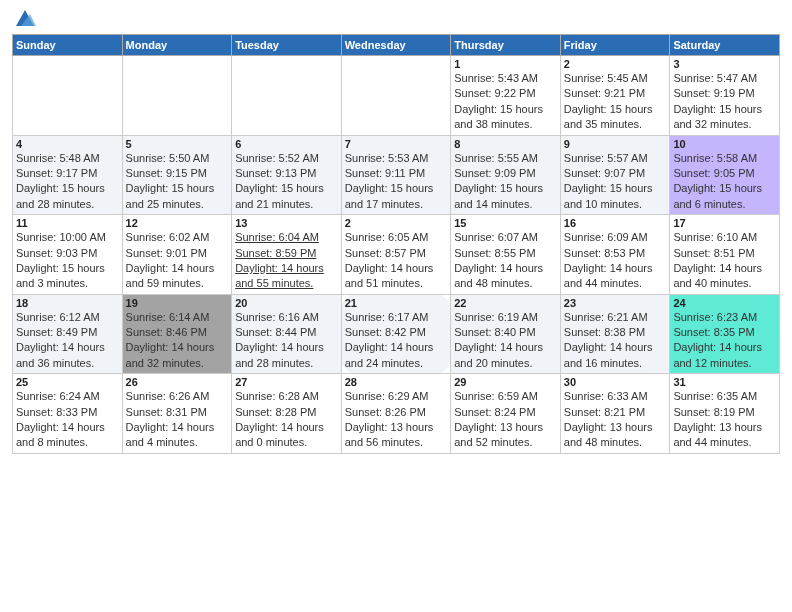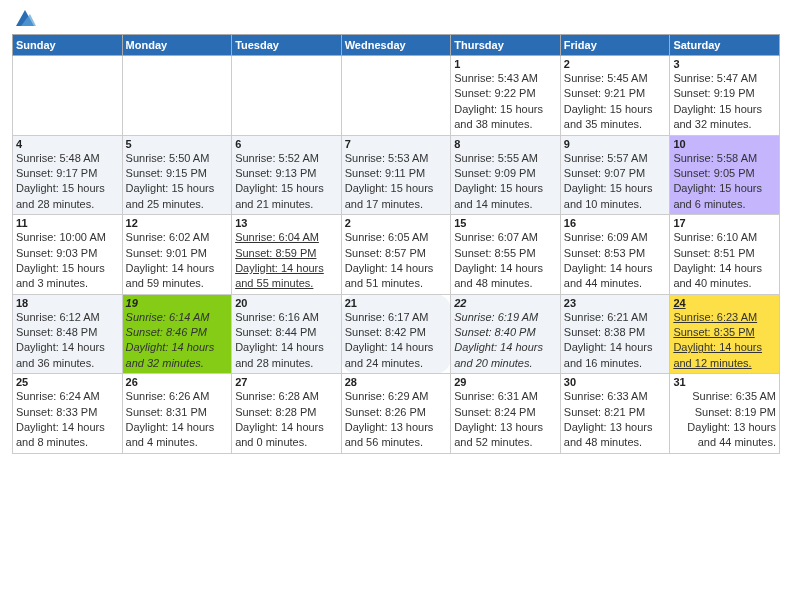--- a/index.html
+++ b/index.html
@@ -245,60 +245,60 @@
             <div class="day-info" style="white-space: pre-line;">Sunrise: 6:10 AM
 Sunset: 8:51 PM
 Daylight: 14 hours
 and 40 minutes.</div>
           </td>
         </tr>
         <tr>
           <td style="background: rgb(240, 244, 248);">
             <div class="day-number">18</div>
             <div class="day-info" style="white-space: pre-line;">Sunrise: 6:12 AM
-Sunset: 8:48 PM
+Sunset: 8:49 PM
 Daylight: 14 hours
 and 36 minutes.</div>
           </td>
-          <td style="background: #84cc16; font-style: italic;">
+          <td style="background: #a3a3a3;">
             <div class="day-number">19</div>
             <div class="day-info" style="white-space: pre-line;">Sunrise: 6:14 AM
 Sunset: 8:46 PM
 Daylight: 14 hours
 and 32 minutes.</div>
           </td>
           <td style="background: rgb(240, 244, 248);">
             <div class="day-number">20</div>
             <div class="day-info" style="white-space: pre-line;">Sunrise: 6:16 AM
 Sunset: 8:44 PM
 Daylight: 14 hours
 and 28 minutes.</div>
           </td>
           <td style="background: rgb(240, 244, 248); border-radius: 16px;">
             <div class="day-number">21</div>
             <div class="day-info" style="white-space: pre-line;">Sunrise: 6:17 AM
 Sunset: 8:42 PM
 Daylight: 14 hours
 and 24 minutes.</div>
           </td>
-          <td style="background: rgb(240, 244, 248); font-style: italic;">
+          <td style="background: rgb(240, 244, 248);">
             <div class="day-number">22</div>
             <div class="day-info" style="white-space: pre-line;">Sunrise: 6:19 AM
 Sunset: 8:40 PM
 Daylight: 14 hours
 and 20 minutes.</div>
           </td>
           <td style="background: rgb(240, 244, 248);">
             <div class="day-number">23</div>
             <div class="day-info" style="white-space: pre-line;">Sunrise: 6:21 AM
 Sunset: 8:38 PM
 Daylight: 14 hours
 and 16 minutes.</div>
           </td>
-          <td style="background: #fde047; text-decoration: underline;">
+          <td style="background: #5eead4;">
             <div class="day-number">24</div>
             <div class="day-info" style="white-space: pre-line;">Sunrise: 6:23 AM
 Sunset: 8:35 PM
 Daylight: 14 hours
 and 12 minutes.</div>
           </td>
         </tr>
         <tr>
           <td>
             <div class="day-number">25</div>
@@ -323,35 +323,35 @@
           </td>
           <td>
             <div class="day-number">28</div>
             <div class="day-info" style="white-space: pre-line;">Sunrise: 6:29 AM
 Sunset: 8:26 PM
 Daylight: 13 hours
 and 56 minutes.</div>
           </td>
           <td>
             <div class="day-number">29</div>
-            <div class="day-info" style="white-space: pre-line;">Sunrise: 6:31 AM
+            <div class="day-info" style="white-space: pre-line;">Sunrise: 6:59 AM
 Sunset: 8:24 PM
 Daylight: 13 hours
 and 52 minutes.</div>
           </td>
           <td>
             <div class="day-number">30</div>
             <div class="day-info" style="white-space: pre-line;">Sunrise: 6:33 AM
 Sunset: 8:21 PM
 Daylight: 13 hours
 and 48 minutes.</div>
           </td>
           <td>
             <div class="day-number">31</div>
-            <div class="day-info" style="white-space: pre-line; text-align: right;">Sunrise: 6:35 AM
+            <div class="day-info" style="white-space: pre-line;">Sunrise: 6:35 AM
 Sunset: 8:19 PM
 Daylight: 13 hours
 and 44 minutes.</div>
           </td>
         </tr>
       </tbody>
   </table>
 </div>
 
 </body></html>

